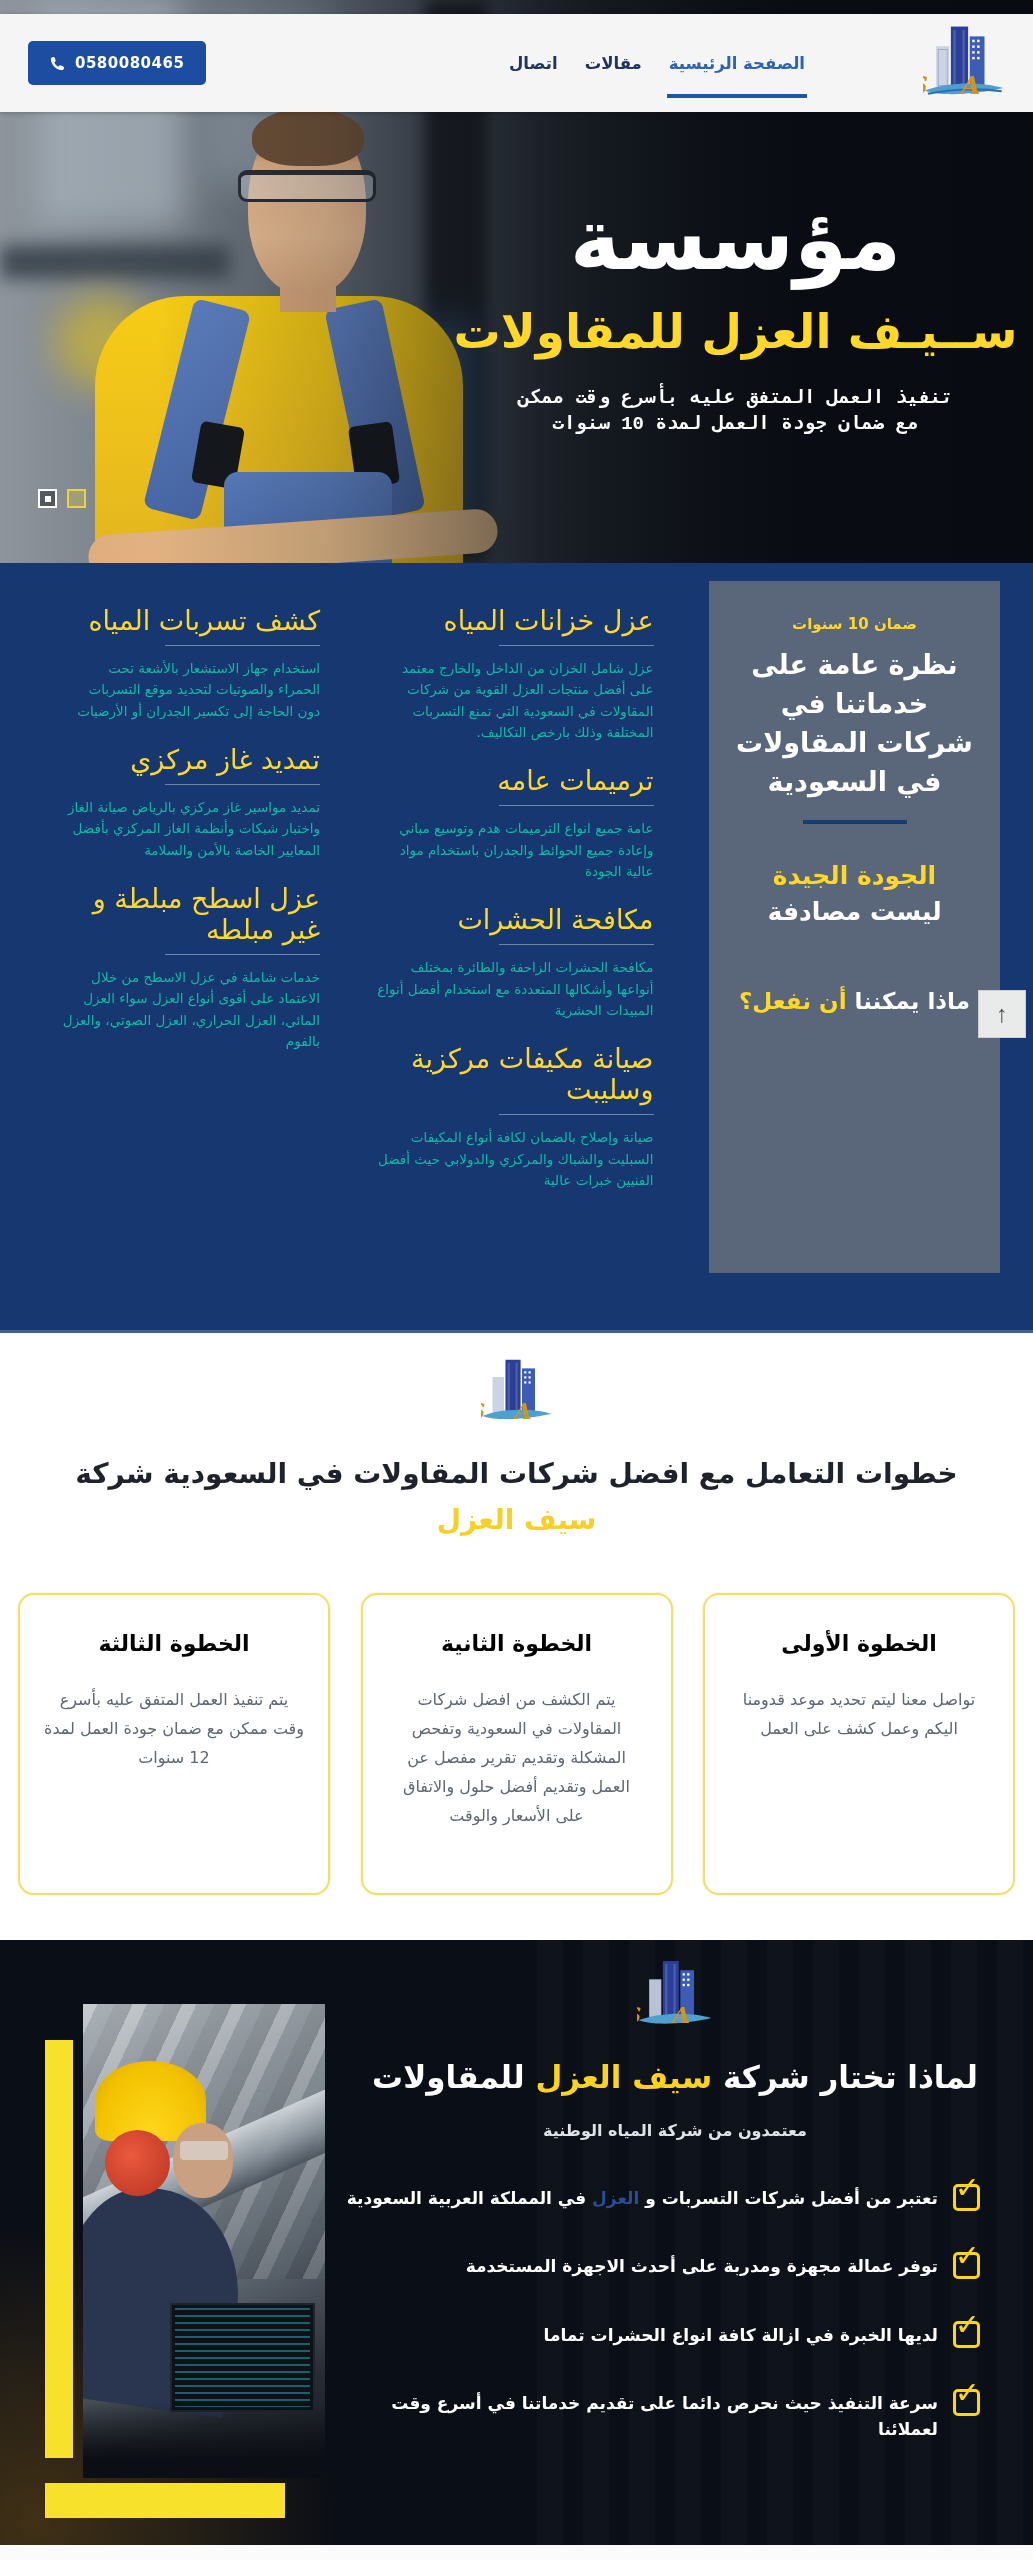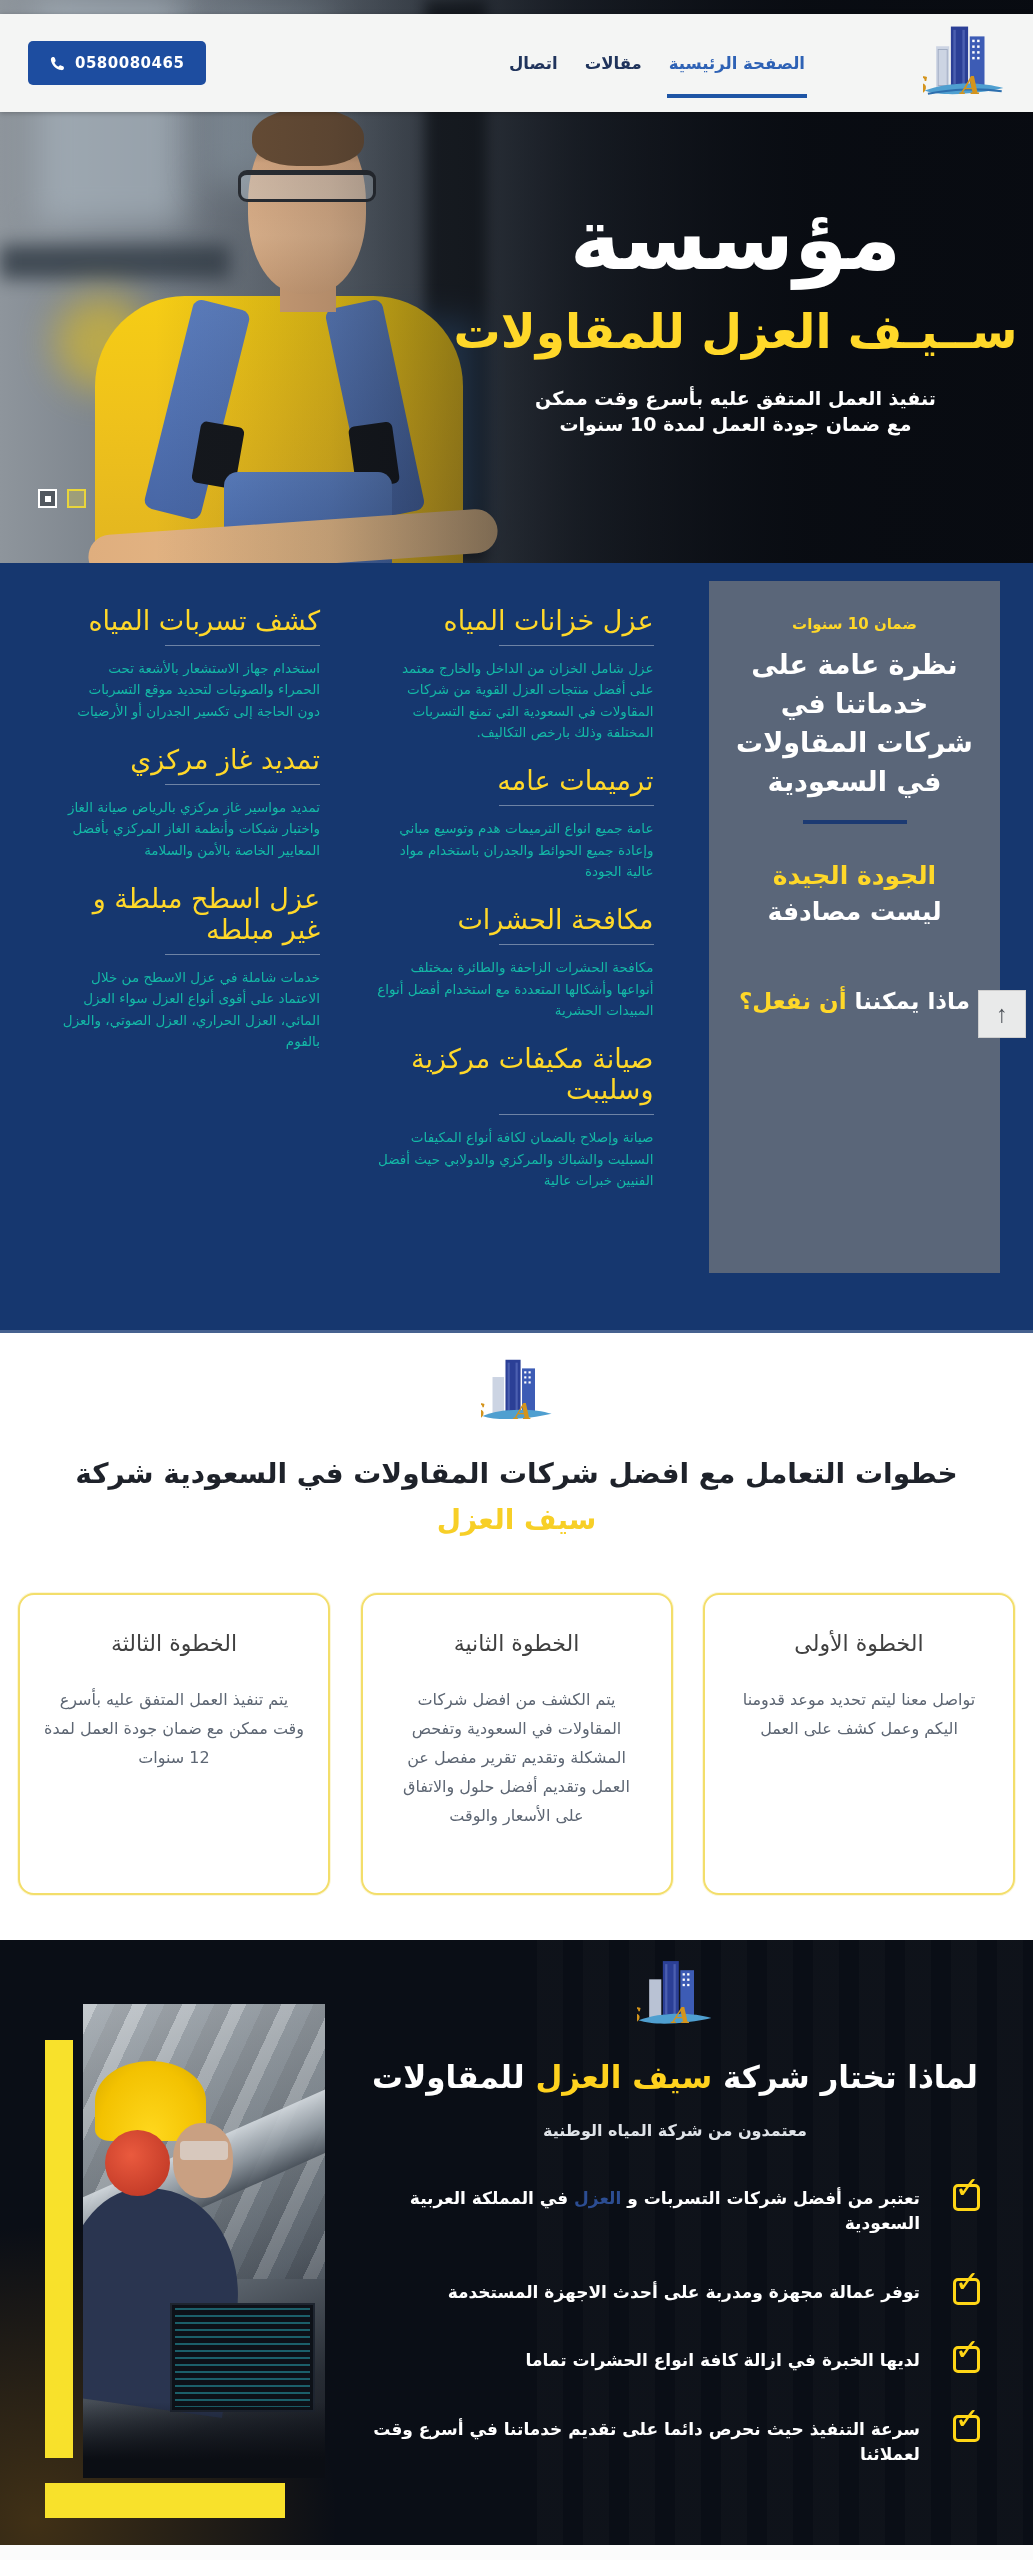--- a/index.html
+++ b/index.html
@@ -51,21 +51,21 @@
   .nav-link.active::after { content:""; position:absolute; right:-2px; left:-2px; bottom:-25px; height:4px; background:#1e55a5; }
   .phone-btn { margin-right:auto; display:flex; align-items:center; gap:10px; direction:ltr;
     background:#1d4da0; color:#fff; border:none; padding:13px 22px; border-radius:5px;
     font-family:"DejaVu Sans", sans-serif; font-size:15px; font-weight:bold; letter-spacing:.5px; cursor:pointer; }
 
   
   .hero-text { position:absolute; top:196px; right:5px; width:585px; z-index:2; text-align:center; color:#fff; }
   .hero-title { font-size:86px; font-weight:bold; line-height:1.02; }
   .hero-sub   { font-size:47px; font-weight:bold; color:#ffd829; margin-top:20px; }
   .hero-tag   { margin-top:26px; font-size:19px; font-weight:bold; line-height:1.4; }
-  .hero-tag span { display:block; }
+  .hero-tag span { display:block;font-family:Liberation Mono, monospace; }
 
   .slider-dots { position:absolute; left:38px; bottom:55px; z-index:2; display:flex; gap:10px; direction:ltr; }
   .dot { width:19px; height:19px; border:2px solid; cursor:pointer; position:relative; }
   .dot-active { border-color:#fff; background:rgba(18,22,28,.45); }
   .dot-active::after { content:""; position:absolute; left:4.5px; top:4.5px; width:6px; height:6px; background:#fff; }
   .dot-next { border-color:#e9d53b; background:rgba(232,213,60,.28); }
 
   
   .services { position:relative; height:770px; background:#16376f; border-bottom:3px solid #46618f; }
   .services-inner { display:flex; justify-content:space-between; padding:18px 33px 0 62px; }
@@ -91,21 +91,21 @@
     display:flex; align-items:center; justify-content:center; cursor:pointer; }
 
   
   .steps { height:607px; background:#fff; text-align:center; padding-top:22px; }
   .steps-logo { display:flex; justify-content:center; }
   .steps-heading { margin:26px auto 0; max-width:900px; font-size:28px; font-weight:bold; color:#1e222a; line-height:1.65; }
   .steps-heading .yellow { color:#f7cf27; }
   .steps-cards { display:flex; justify-content:space-between; padding:0 18px; margin-top:50px; }
   .step-card { width:312px; height:302px; background:#fff; border:2px solid #f3de6b; border-radius:16px;
     padding:36px 24px 20px; box-shadow:0 0 0 1px rgba(243,222,107,.25); }
-  .step-title { font-size:22px; font-weight:normal; color:#404040; }
+  .step-title { font-size:22px; font-weight:bold; color:#000000; }
   .step-desc  { margin-top:30px; font-size:16px; color:#5d6673; line-height:1.8; }
 
   
   .why { position:relative; height:605px; background:#0a0e16; overflow:hidden; color:#fff; }
   .why-city { position:absolute; right:0; top:0; width:48%; height:100%; opacity:.7;
     background:repeating-linear-gradient(90deg, rgba(255,255,255,.028) 0 26px, rgba(255,255,255,0) 26px 46px); }
   .why-glow { position:absolute; left:-80px; bottom:-60px; width:460px; height:420px;
     background:radial-gradient(ellipse at 25% 80%, rgba(190,128,22,.30), rgba(190,128,22,0) 62%); }
 
   .tech-image { position:absolute; left:83px; top:64px; width:242px; height:474px; overflow:hidden; background:#3a4149; }
@@ -130,21 +130,21 @@
     background:linear-gradient(rgba(11,14,20,0), #0b0e14 75%); }
 
   .why-accent-v { position:absolute; left:45px; top:100px; width:28px; height:418px; background:#f8e12b; }
   .why-accent-h { position:absolute; left:45px; top:543px; width:240px; height:35px; background:#f8e12b; }
 
   .why-right { position:absolute; right:23px; left:340px; top:16px; text-align:center; }
   .why-heading { margin-top:24px; font-size:31px; font-weight:bold; line-height:1.5; }
   .why-heading .yellow { color:#ffd21e; }
   .why-sub { margin-top:20px; font-size:16px; font-weight:bold; color:#dfe3e8; }
   .why-bullets { margin-top:44px; text-align:right; padding-right:30px; }
-  .bullet { display:flex; align-items:flex-start; gap:33px; margin-bottom:41px; }
+  .bullet { display:flex; align-items:flex-start; gap:15px; margin-bottom:41px; }
   .bullet-check { flex-shrink:0; width:27px; height:27px; border:3.5px solid #ffd616; border-radius:5px; position:relative; }
   .bullet-check::after { content:"\2713"; position:absolute; right:-3px; top:-14px; color:#ffd616; font-size:30px; font-weight:bold; line-height:1; }
   .bullet-text { font-size:17px; font-weight:bold; line-height:1.5; padding-top:2px; color:#fff; }
   .bullet-link { color:#2c4d92; }
 
   .footer-strip { height:15px; background:#fbfbfb; }
 
   .logo-svg text { font-family:"DejaVu Serif", serif; }
 </style>
 </head>

